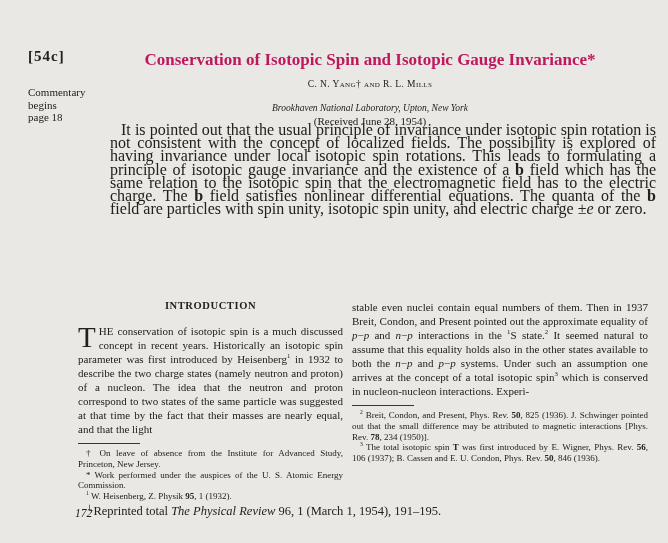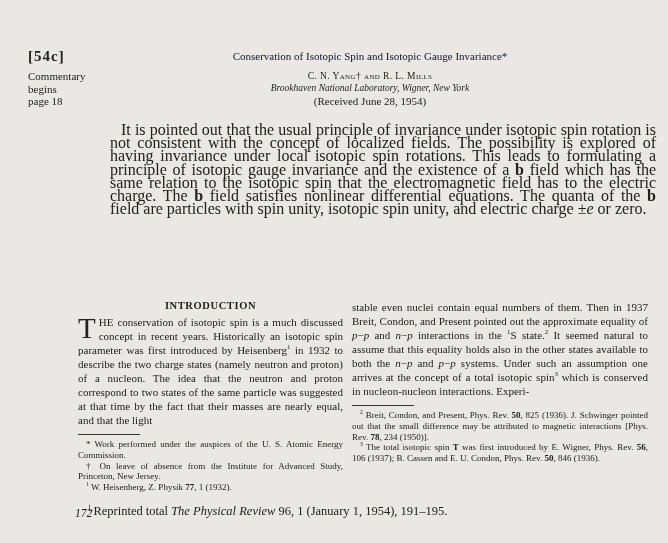--- a/index.html
+++ b/index.html
@@ -6,39 +6,39 @@
   .page{
     position:relative;
     width:668px;height:543px;
     background:#e9e8e5;
     font-family:"Liberation Serif","DejaVu Serif",serif;
     color:#252119;
     overflow:hidden;
   }
   
   .margin-note{position:absolute;left:28px;top:48px;width:70px;}
-  .entry-tag{font-size:15px;font-weight:bold;letter-spacing:1px;margin-bottom:5px;}
+  .entry-tag{font-size:15px;font-weight:bold;letter-spacing:1px;margin-bottom:21px;}
   .mn-line{font-size:11px;line-height:12.5px;}
   
   .header{position:absolute;left:90px;top:50px;width:560px;text-align:center;}
-  .title{font-size:11px;font-weight:normal;margin:0 0 9px 0;color:#0f172a;}
-  .authors{font-size:9.5px;font-variant:small-caps;letter-spacing:.4px;margin-bottom:2px;}
+  .title{font-size:17px;font-weight:bold;margin:0 0 9px 0;color:#be185d;}
+  .authors{font-size:9.5px;font-variant:small-caps;letter-spacing:.4px;margin-bottom:14px;}
   .affiliation{font-size:9.5px;font-style:italic;margin-bottom:2px;}
   .received{font-size:11px;text-align:center;}
   
   .abstract{
     position:absolute;left:110px;top:123px;width:546px;
     font-size:16px;line-height:13.2px;text-align:justify;text-indent:11px;
     margin:0;
   }
   
   .columns{position:absolute;left:78px;top:300px;width:570px;display:flex;}
   .col-left{width:265px;margin-right:9px;flex:none;}
   .col-right{width:296px;flex:none;}
-  .section-heading{font-size:10.5px;font-weight:bold;text-align:center;letter-spacing:.6px;margin:0 0 4px 0;}
+  .section-heading{font-size:10.5px;font-weight:bold;text-align:center;letter-spacing:.6px;margin:0 0 13px 0;}
   .body-par{font-size:11px;line-height:14px;text-align:justify;margin:0;}
   .dropcap{float:left;font-size:29px;line-height:25px;padding:1px 3px 0 0;}
   .fn-rule{width:62px;border-top:1.2px solid #3a352c;margin:7px 0 4px 0;height:0;}
   .footnote{font-size:9px;line-height:10.8px;text-align:justify;text-indent:8px;margin:0;}
   
   .seg-i{font-style:italic;}
   .seg-b{font-weight:bold;}
   .seg-sup{vertical-align:super;font-size:.62em;line-height:0;}
   
   .footer{position:absolute;left:0;top:504px;width:668px;}
@@ -54,44 +54,44 @@
   <div class="margin-note">
     <div class="entry-tag">[54c]</div>
     <div class="mn-line">Commentary</div>
     <div class="mn-line">begins</div>
     <div class="mn-line">page 18</div>
   </div>
 
   <div class="header">
     <h1 class="title">Conservation of Isotopic Spin and Isotopic Gauge Invariance*</h1>
     <div class="authors">C. N. Yang† and R. L. Mills</div>
-    <div class="affiliation">Brookhaven National Laboratory, Wigner, New York</div>
+    <div class="affiliation">Brookhaven National Laboratory, Upton, New York</div>
     <div class="received">(Received June 28, 1954)</div>
   </div>
 
   <p class="abstract"><span>It is pointed out that the usual principle of invariance under isotopic spin rotation is not consistent with the concept of localized fields. The possibility is explored of having invariance under local isotopic spin rotations. This leads to formulating a principle of isotopic gauge invariance and the existence of a </span><span class="seg-b">b</span><span> field which has the same relation to the isotopic spin that the electromagnetic field has to the electric charge. The </span><span class="seg-b">b</span><span> field satisfies nonlinear differential equations. The quanta of the </span><span class="seg-b">b</span><span> field are particles with spin unity, isotopic spin unity, and electric charge ±</span><span class="seg-i">e</span><span> or zero.</span></p>
 
   <div class="columns">
 
     <div class="col-left">
       <h2 class="section-heading">INTRODUCTION</h2>
       <p class="body-par"><span class="dropcap">T</span><span><span>HE conservation of isotopic spin is a much discussed concept in recent years. Historically an isotopic spin parameter was first introduced by Heisenberg</span><span class="seg-sup">1</span><span> in 1932 to describe the two charge states (namely neutron and proton) of a nucleon. The idea that the neutron and proton correspond to two states of the same particle was suggested at that time by the fact that their masses are nearly equal, and that the light</span></span></p>
       <div class="fn-rule"></div>
+      <p class="footnote"><span>† On leave of absence from the Institute for Advanced Study, Princeton, New Jersey.</span></p>
       <p class="footnote"><span>* Work performed under the auspices of the U. S. Atomic Energy Commission.</span></p>
-      <p class="footnote"><span>† On leave of absence from the Institute for Advanced Study, Princeton, New Jersey.</span></p>
-      <p class="footnote"><span class="seg-sup">1</span><span> W. Heisenberg, Z. Physik </span><span class="seg-b">77</span><span>, 1 (1932).</span></p>
+      <p class="footnote"><span class="seg-sup">1</span><span> W. Heisenberg, Z. Physik </span><span class="seg-b">95</span><span>, 1 (1932).</span></p>
     </div>
 
     <div class="col-right">
       <p class="body-par"><span>stable even nuclei contain equal numbers of them. Then in 1937 Breit, Condon, and Present pointed out the approximate equality of </span><span class="seg-i">p</span><span>−</span><span class="seg-i">p</span><span> and </span><span class="seg-i">n</span><span>−</span><span class="seg-i">p</span><span> interactions in the </span><span class="seg-sup">1</span><span>S state.</span><span class="seg-sup">2</span><span> It seemed natural to assume that this equality holds also in the other states available to both the </span><span class="seg-i">n</span><span>−</span><span class="seg-i">p</span><span> and </span><span class="seg-i">p</span><span>−</span><span class="seg-i">p</span><span> systems. Under such an assumption one arrives at the concept of a total isotopic spin</span><span class="seg-sup">3</span><span> which is conserved in nucleon-nucleon interactions. Experi-</span></p>
       <div class="fn-rule"></div>
       <p class="footnote"><span class="seg-sup">2</span><span> Breit, Condon, and Present, Phys. Rev. </span><span class="seg-b">50</span><span>, 825 (1936). J. Schwinger pointed out that the small difference may be attributed to magnetic interactions [Phys. Rev. </span><span class="seg-b">78</span><span>, 234 (1950)].</span></p>
       <p class="footnote"><span class="seg-sup">3</span><span> The total isotopic spin </span><span class="seg-b">T</span><span> was first introduced by E. Wigner, Phys. Rev. </span><span class="seg-b">56</span><span>, 106 (1937); B. Cassen and E. U. Condon, Phys. Rev. </span><span class="seg-b">50</span><span>, 846 (1936).</span></p>
     </div>
 
   </div>
 
   <div class="footer">
     <span class="pagenum">172</span>
-    <span class="reprint"><span class="corner-mark">└</span><span><span>Reprinted total </span><span class="seg-i">The Physical Review</span><span> 96, 1 (January 1, 1954), 191–195.</span></span></span>
+    <span class="reprint"><span class="corner-mark">└</span><span><span>Reprinted total </span><span class="seg-i">The Physical Review</span><span> 96, 1 (March 1, 1954), 191–195.</span></span></span>
   </div>
 
 </div>
 
 </body></html>

